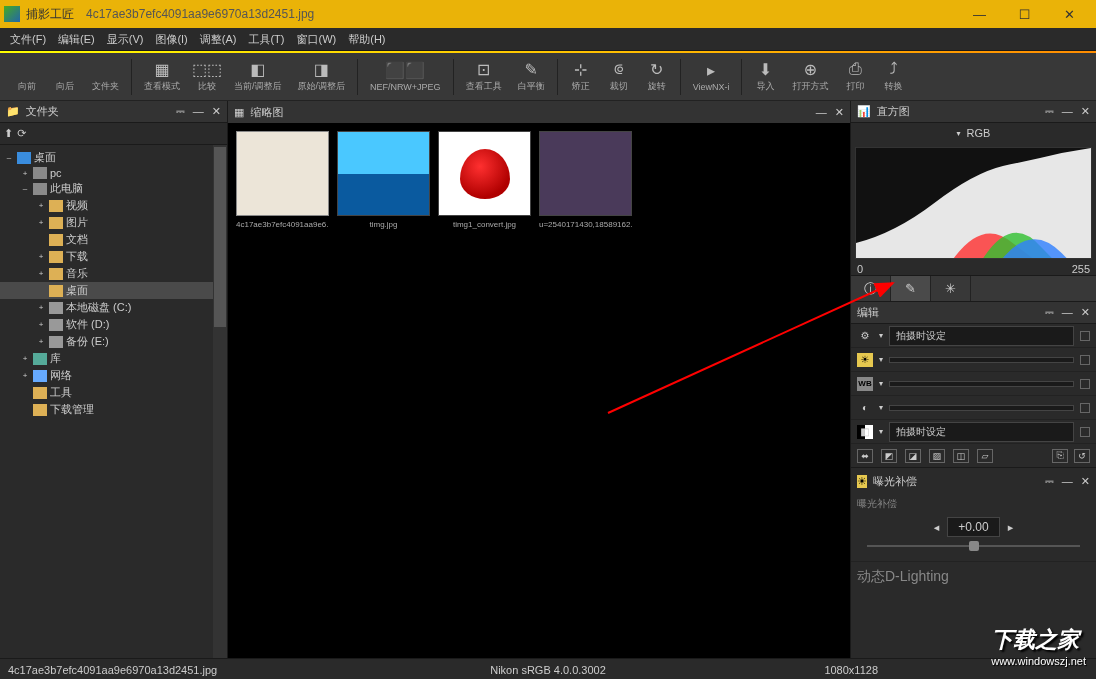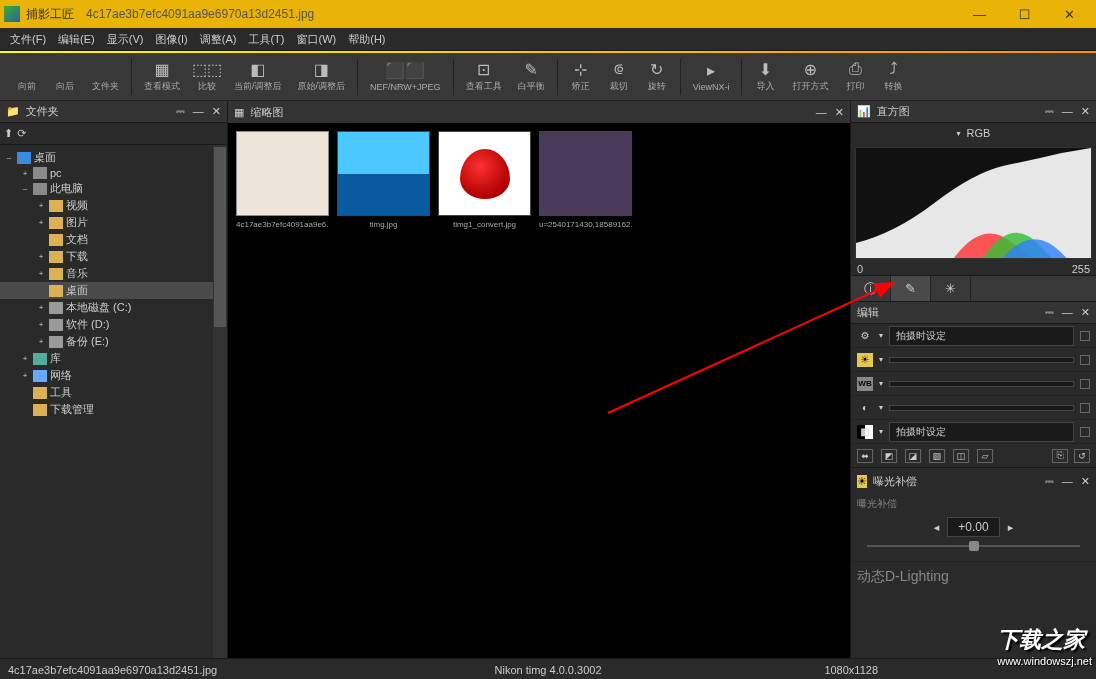--- a/index.html
+++ b/index.html
@@ -76,21 +76,21 @@
 .slider{display:flex;align-items:center;justify-content:center;gap:8px;margin-bottom:4px}
 .slider .val{background:#1a1a1a;border:1px solid #444;padding:2px 10px;font-size:12px}
 .sliderbar{height:10px;position:relative;margin:4px 10px}
 .sliderbar .track{height:2px;background:#555;position:absolute;top:4px;width:100%}
 .sliderbar .knob{width:10px;height:10px;background:#888;position:absolute;left:50%;transform:translateX(-50%);border-radius:2px}
 .dlight{padding:6px;font-size:14px;color:#888}
 .status{height:22px;background:#2a2a2a;display:flex;align-items:center;padding:0 8px;font-size:10px;color:#aaa;border-top:1px solid #1a1a1a}
 .status .c{position:absolute;left:50%;transform:translateX(-50%)}
 .status .r{margin-left:auto;margin-right:210px}
 .arrow-annot{position:absolute;pointer-events:none;z-index:999}
-.watermark{position:absolute;right:4px;bottom:12px;z-index:1000}
+.watermark{position:absolute;right:10px;bottom:12px;z-index:1000}
 .watermark .cn{font-size:22px;font-weight:bold;color:#fff;font-style:italic;text-shadow:2px 2px 2px #000}
 .watermark .url{font-size:11px;color:#fff;text-shadow:1px 1px 1px #000}
 </style>
 </head>
 <body>
 
 <div class="titlebar">
   <div class="logo"></div>
   <span class="app">捕影工匠</span>
   <span class="fname">4c17ae3b7efc4091aa9e6970a13d2451.jpg</span>
@@ -445,20 +445,20 @@
             <div class="knob"></div>
           </div>
       </div>
       <div class="dlight">动态D-Lighting</div>
     </div>
   </div>
 </div>
 
 <div class="status">
   <span>4c17ae3b7efc4091aa9e6970a13d2451.jpg</span>
-  <span class="c">Nikon timg 4.0.0.3002</span>
+  <span class="c">Nikon sRGB 4.0.0.3002</span>
   <span class="r">1080x1128</span>
 </div>
 
 <div class="watermark">
   <div class="cn">下载之家</div>
   <div class="url">www.windowszj.net</div>
 </div>
 
 </body></html>

